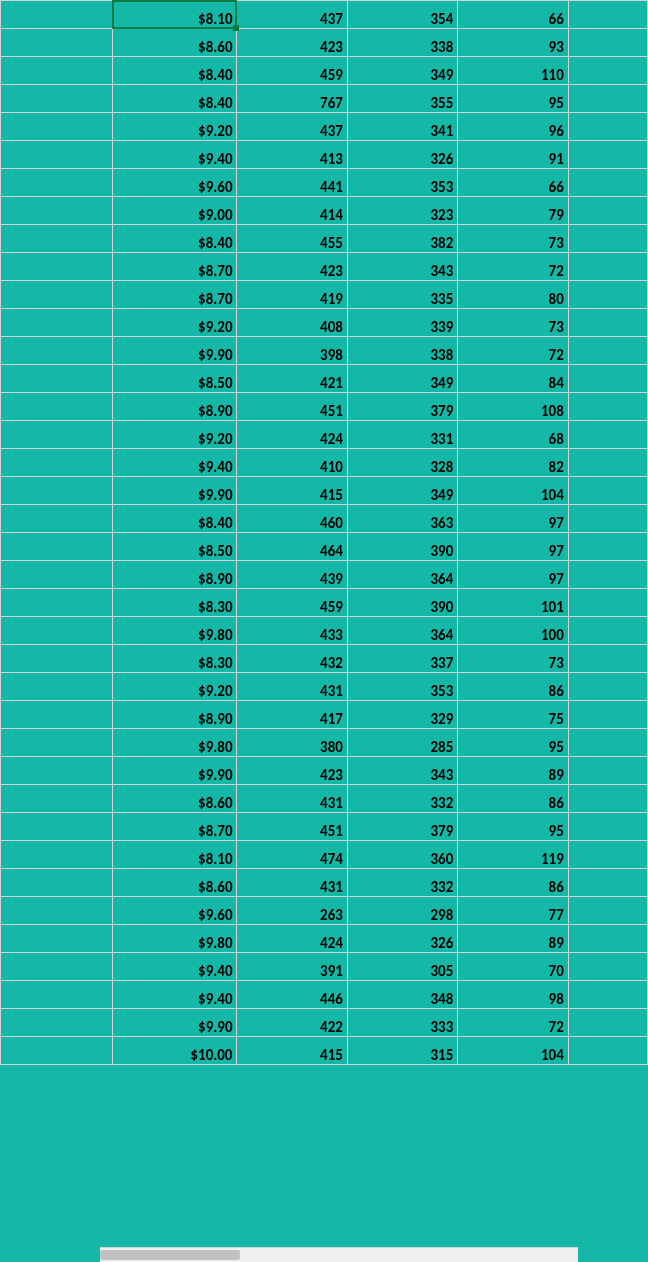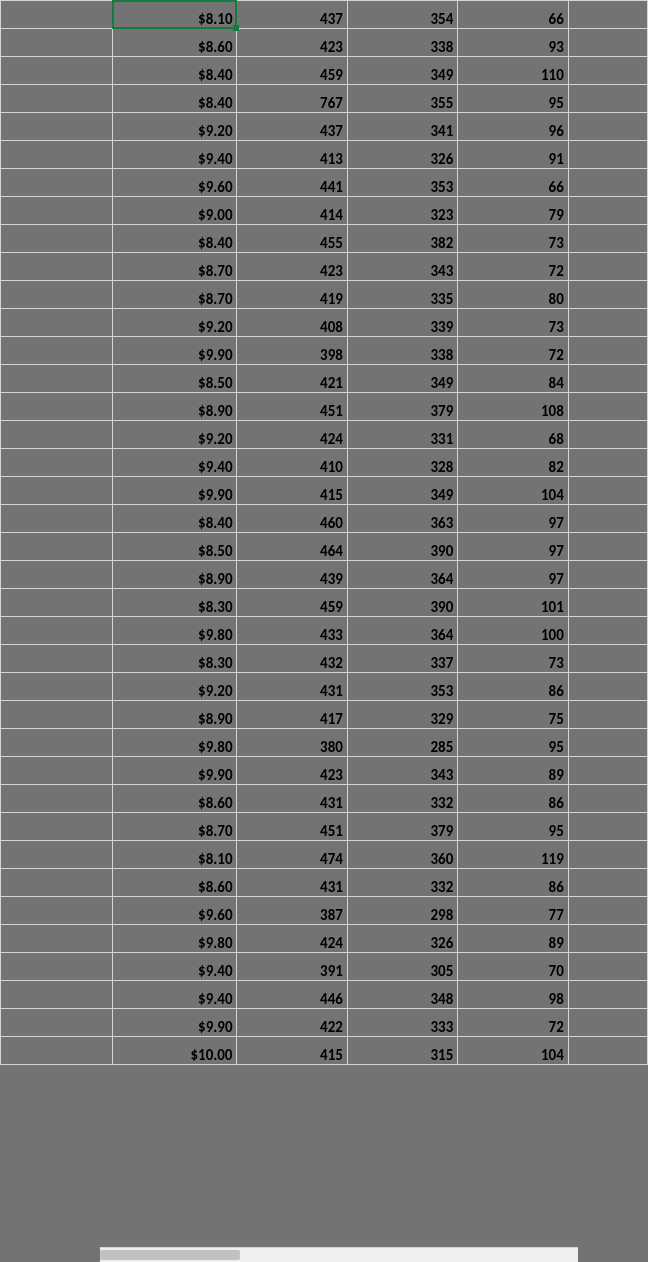--- a/index.html
+++ b/index.html
@@ -10,21 +10,21 @@
     background: #ffffff;
     font-family: Calibri, Arial, sans-serif;
     font-size: 15px;
     color: #000000;
     overflow: hidden;
   }
   .sheet {
     position: relative;
     width: 648px;
     height: 1262px;
-    background: #737373;
+    background: #14b8a6;
   }
   table.grid {
     border-collapse: collapse;
     table-layout: fixed;
     width: 648px;
   }
   table.grid td {
     border: 1px solid #d4d4d4;
     height: 28px;
     padding: 0 4px 0 0;
@@ -351,21 +351,21 @@
           <td></td>
           <td>$8.60</td>
           <td>431</td>
           <td>332</td>
           <td>86</td>
           <td></td>
         </tr>
         <tr>
           <td></td>
           <td>$9.60</td>
-          <td>387</td>
+          <td>263</td>
           <td>298</td>
           <td>77</td>
           <td></td>
         </tr>
         <tr>
           <td></td>
           <td>$9.80</td>
           <td>424</td>
           <td>326</td>
           <td>89</td>

